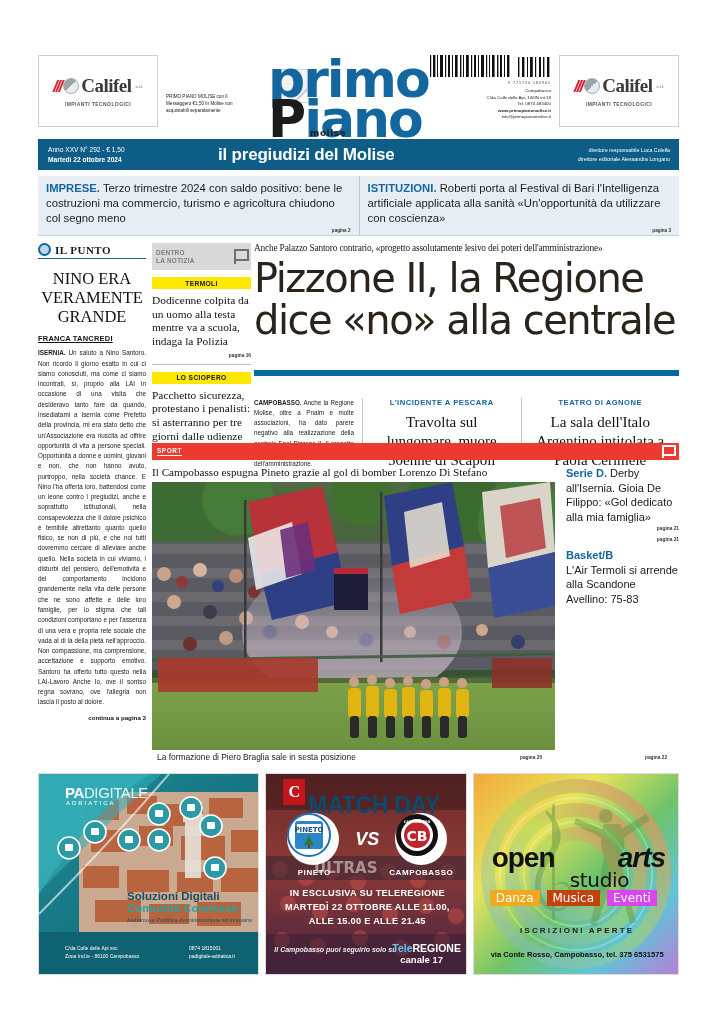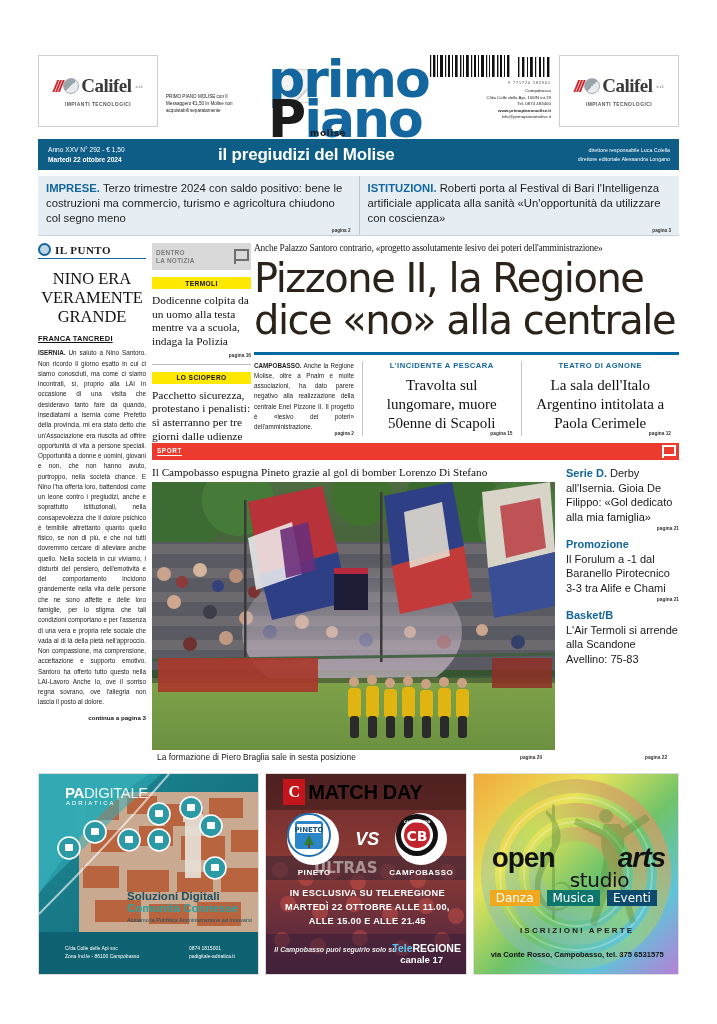--- a/index.html
+++ b/index.html
@@ -74,21 +74,21 @@
   .p-mark:before{content:"";position:absolute;left:0;top:0;width:2px;height:15px;background:#6f6f6f;}
   .p-mark:after{content:"";position:absolute;left:0;top:0;width:13px;height:8px;border:2px solid #6f6f6f;border-left:0;}
   .yellowtag { background:#ffe800; text-align:center; font-size:6.6px; font-weight:bold; letter-spacing:0.4px; padding:2.5px 0; margin-top:7px; color:#111;}
   .b-head { font-family:"Liberation Serif", serif; font-size:11.4px; line-height:1.2; margin-top:5px; color:#111; }
   .pag-r { text-align:right; font-size:4.8px; font-weight:bold; margin-top:4px; color:#333;}
   .rule { border-top:1px solid #bbb; margin-top:6px; }
 
   .colC { position:absolute; left:254px; top:243px; width:425px; }
   .occhiello { font-family:"Liberation Serif", serif; font-size:9.4px; color:#1a1a1a; letter-spacing:-0.2px; border-bottom:0; }
   .bighead { font-size:40px; line-height:1.06; letter-spacing:-1.5px; font-family:"DejaVu Sans", sans-serif; color:#2b2219; margin-top:4px; font-weight:normal; }
-  .subrow { display:flex; margin-top:10px; border-top:3px solid #0369a1; padding-top:6px; height:84px; }
+  .subrow { display:flex; margin-top:28px; border-top:6px solid #0369a1; padding-top:22px; height:84px; }
   .sub1 { width:108px; padding-right:8px; position:relative;}
   .sub1 p { font-size:6.3px; line-height:1.62; text-align:justify; color:#1a1a1a; }
   .sub1 b{font-weight:bold;}
   .sub2, .sub3 { flex:1 1 0; padding:0 8px; position:relative; border-left:1px solid #c6c6c6;}
   .kicker-c { text-align:center; color:#14669e; font-size:7.6px; font-weight:bold; letter-spacing:0.5px; }
   .sub-head { font-family:"Liberation Serif", serif; font-size:15px; line-height:1.26; text-align:center; margin-top:6px; color:#111;}
   .pag-abs { position:absolute; right:8px; bottom:0; font-size:4.8px; font-weight:bold; color:#333;}
 
   
   .sportbar { position:absolute; left:152px; top:443px; width:527px; height:17px; background:#ec3b2e; display:flex; align-items:center; justify-content:space-between; padding:0 5px; }
@@ -123,21 +123,21 @@
   .pa-logo { position:absolute; left:26px; top:10px; font-size:15px; font-weight:bold; color:#fff; letter-spacing:-0.4px;}
   .pa-logo .lt { color:#fff; } .pa-logo .dg { color:#ffffff; opacity:.88; font-weight:normal;}
   .pa-sub { position:absolute; left:27px; top:26px; font-size:6px; color:#fff; letter-spacing:2px;}
   .pa-h1 { position:absolute; left:88px; top:116px; font-size:11.5px; font-weight:bold; color:#1b4f63; }
   .pa-h2 { position:absolute; left:88px; top:128px; font-size:11.5px; font-weight:bold; color:#2aa3a3; }
   .pa-h3 { position:absolute; left:88px; top:142px; font-size:5.6px; color:#1b4f63; line-height:1.5;}
   .pa-ft1 { position:absolute; left:26px; top:170px; font-size:5px; color:#fff; line-height:1.6;}
   .pa-ft2 { position:absolute; left:150px; top:170px; font-size:5px; color:#fff; line-height:1.6;}
 
   
-  .md-title { position:absolute; left:42px; top:7px; font-size:20px; font-weight:bold; color:#000000; letter-spacing:-0.3px;}
+  .md-title { position:absolute; left:42px; top:18px; font-size:23px; font-weight:bold; color:#0c4a6e; letter-spacing:-0.3px;}
   .md-cbox { position:absolute; left:17px; top:5px; width:22px; height:26px; background:#c3161c; display:flex; align-items:center; justify-content:center;}
   .md-cbox span{color:#fff;font-size:16px;font-weight:bold;font-family:"Liberation Serif",serif;}
   .md-teamL { position:absolute; left:21px; top:39px; width:52px; height:52px; border-radius:50%; background:#fff; display:flex;align-items:center;justify-content:center;}
   .md-teamR { position:absolute; left:129px; top:39px; width:52px; height:52px; border-radius:50%; background:#fff; display:flex;align-items:center;justify-content:center;}
   .md-vs { position:absolute; left:78px; top:50px; width:46px; height:30px; display:flex;align-items:center;justify-content:center; color:#fff; font-size:18px; font-weight:bold; font-style:italic;}
   .md-nameL { position:absolute; left:10px; top:94px; width:76px; text-align:center; font-size:8px; font-weight:bold; color:#fff; letter-spacing:0.6px;}
   .md-nameR { position:absolute; left:114px; top:94px; width:82px; text-align:center; font-size:8px; font-weight:bold; color:#fff; letter-spacing:0.6px;}
   .md-l1 { position:absolute; left:0; top:114px; width:202px; text-align:center; font-size:9.2px; font-weight:bold; color:#fff; letter-spacing:0.3px;}
   .md-l2 { position:absolute; left:0; top:128px; width:202px; text-align:center; font-size:9.2px; font-weight:bold; color:#fff; letter-spacing:0.3px;}
   .md-l3 { position:absolute; left:0; top:142px; width:202px; text-align:center; font-size:9.2px; font-weight:bold; color:#fff; letter-spacing:0.3px;}
@@ -456,21 +456,20 @@
     </svg>
   </div>
   <div class="photo-cap">La formazione di Piero Braglia sale in sesta posizione</div>
   <div class="pag-cap">pagina 20</div>
   <div class="pag-d">pagina 22</div>
 
   <div class="colD">
     <div class="sp-item"><span class="st">Serie D.</span><span> Derby all'Isernia. Gioia De Filippo: «Gol dedicato alla mia famiglia»</span></div>
     <div class="sp-pag">pagina 21</div>
 
-    <div class="sp-item"><div class="st">Promozione</div><span>Il Forulum a -1 dal Baranello Pirotecnico 3-3 tra Alife e Chami</span></div>
     <div class="sp-pag">pagina 21</div>
 
     <div class="sp-item"><div class="st">Basket/B</div><span>L'Air Termoli si arrende alla Scandone Avellino: 75-83</span></div>
   </div>
 
   <div class="ads">
 
     <div class="ad ad1">
       <svg width="220" height="200" viewBox="0 0 220 200">
         <defs>
@@ -664,22 +663,22 @@
           <path d="M130 56 L102 44 L100 50 L128 64 Z"></path>
           <path d="M146 56 L172 40 L176 46 L150 64 Z"></path>
         </g>
       </svg>
       <div class="ad-ov">
         <div class="oa-open">open</div>
         <div class="oa-arts">arts</div>
         <div class="oa-studio">studio</div>
         <div class="oa-tags">
           <span class="oa-tag" style="background:#f0a81e">Danza</span>
-          <span class="oa-tag" style="background:#0f766e">Musica</span>
-          <span class="oa-tag" style="background:#0c4a6e">Eventi</span>
+          <span class="oa-tag" style="background:#c2410c">Musica</span>
+          <span class="oa-tag" style="background:#d946ef">Eventi</span>
         </div>
         <div class="oa-isc">ISCRIZIONI APERTE</div>
         <div class="oa-addr">via Conte Rosso, Campobasso, tel. 375 6531575</div>
       </div>
     </div>
 
   </div>
 </div>
 
 </body></html>

